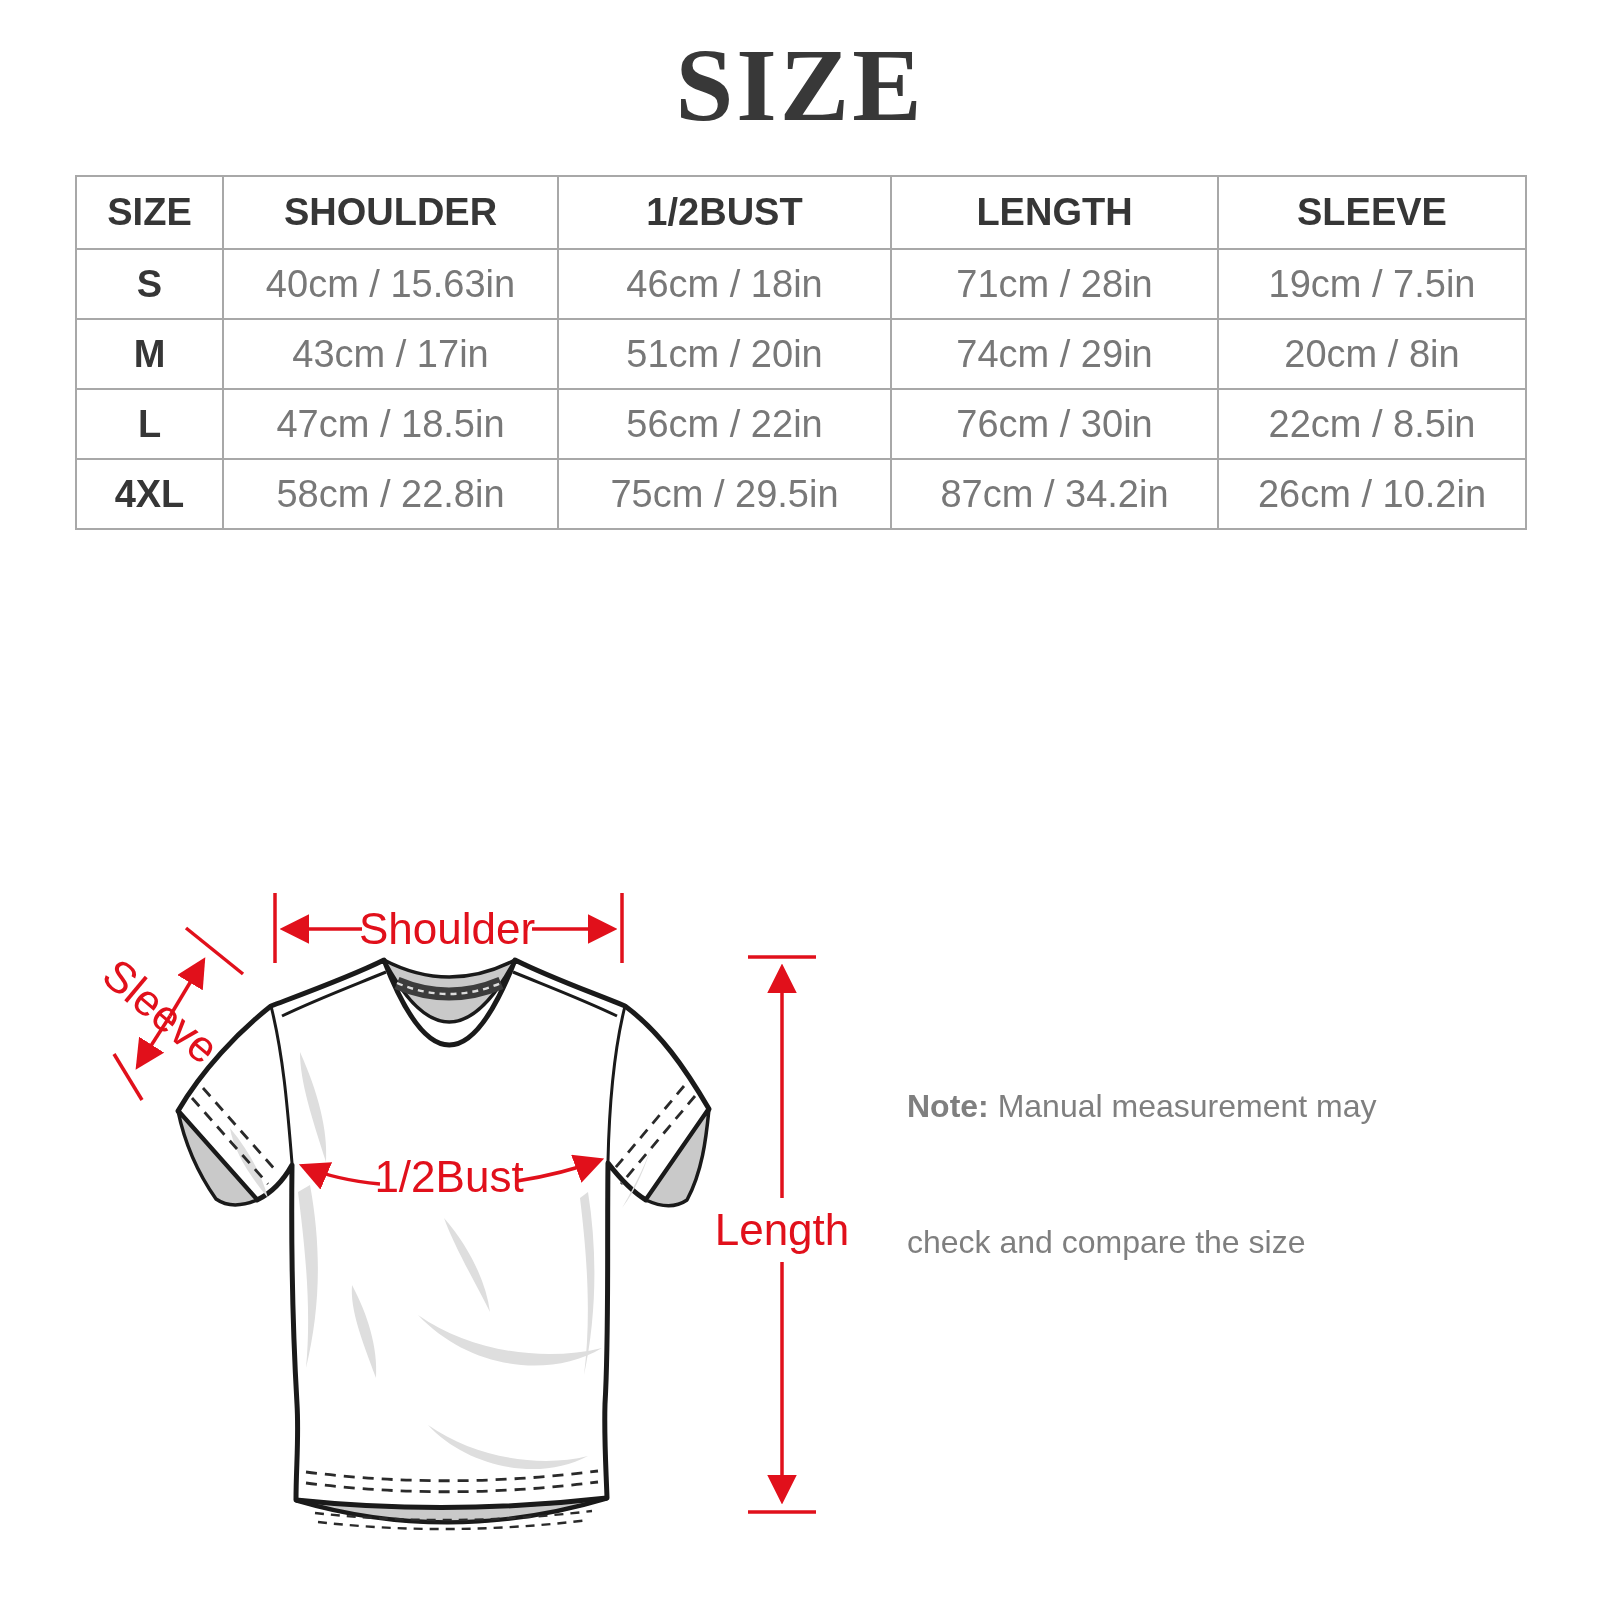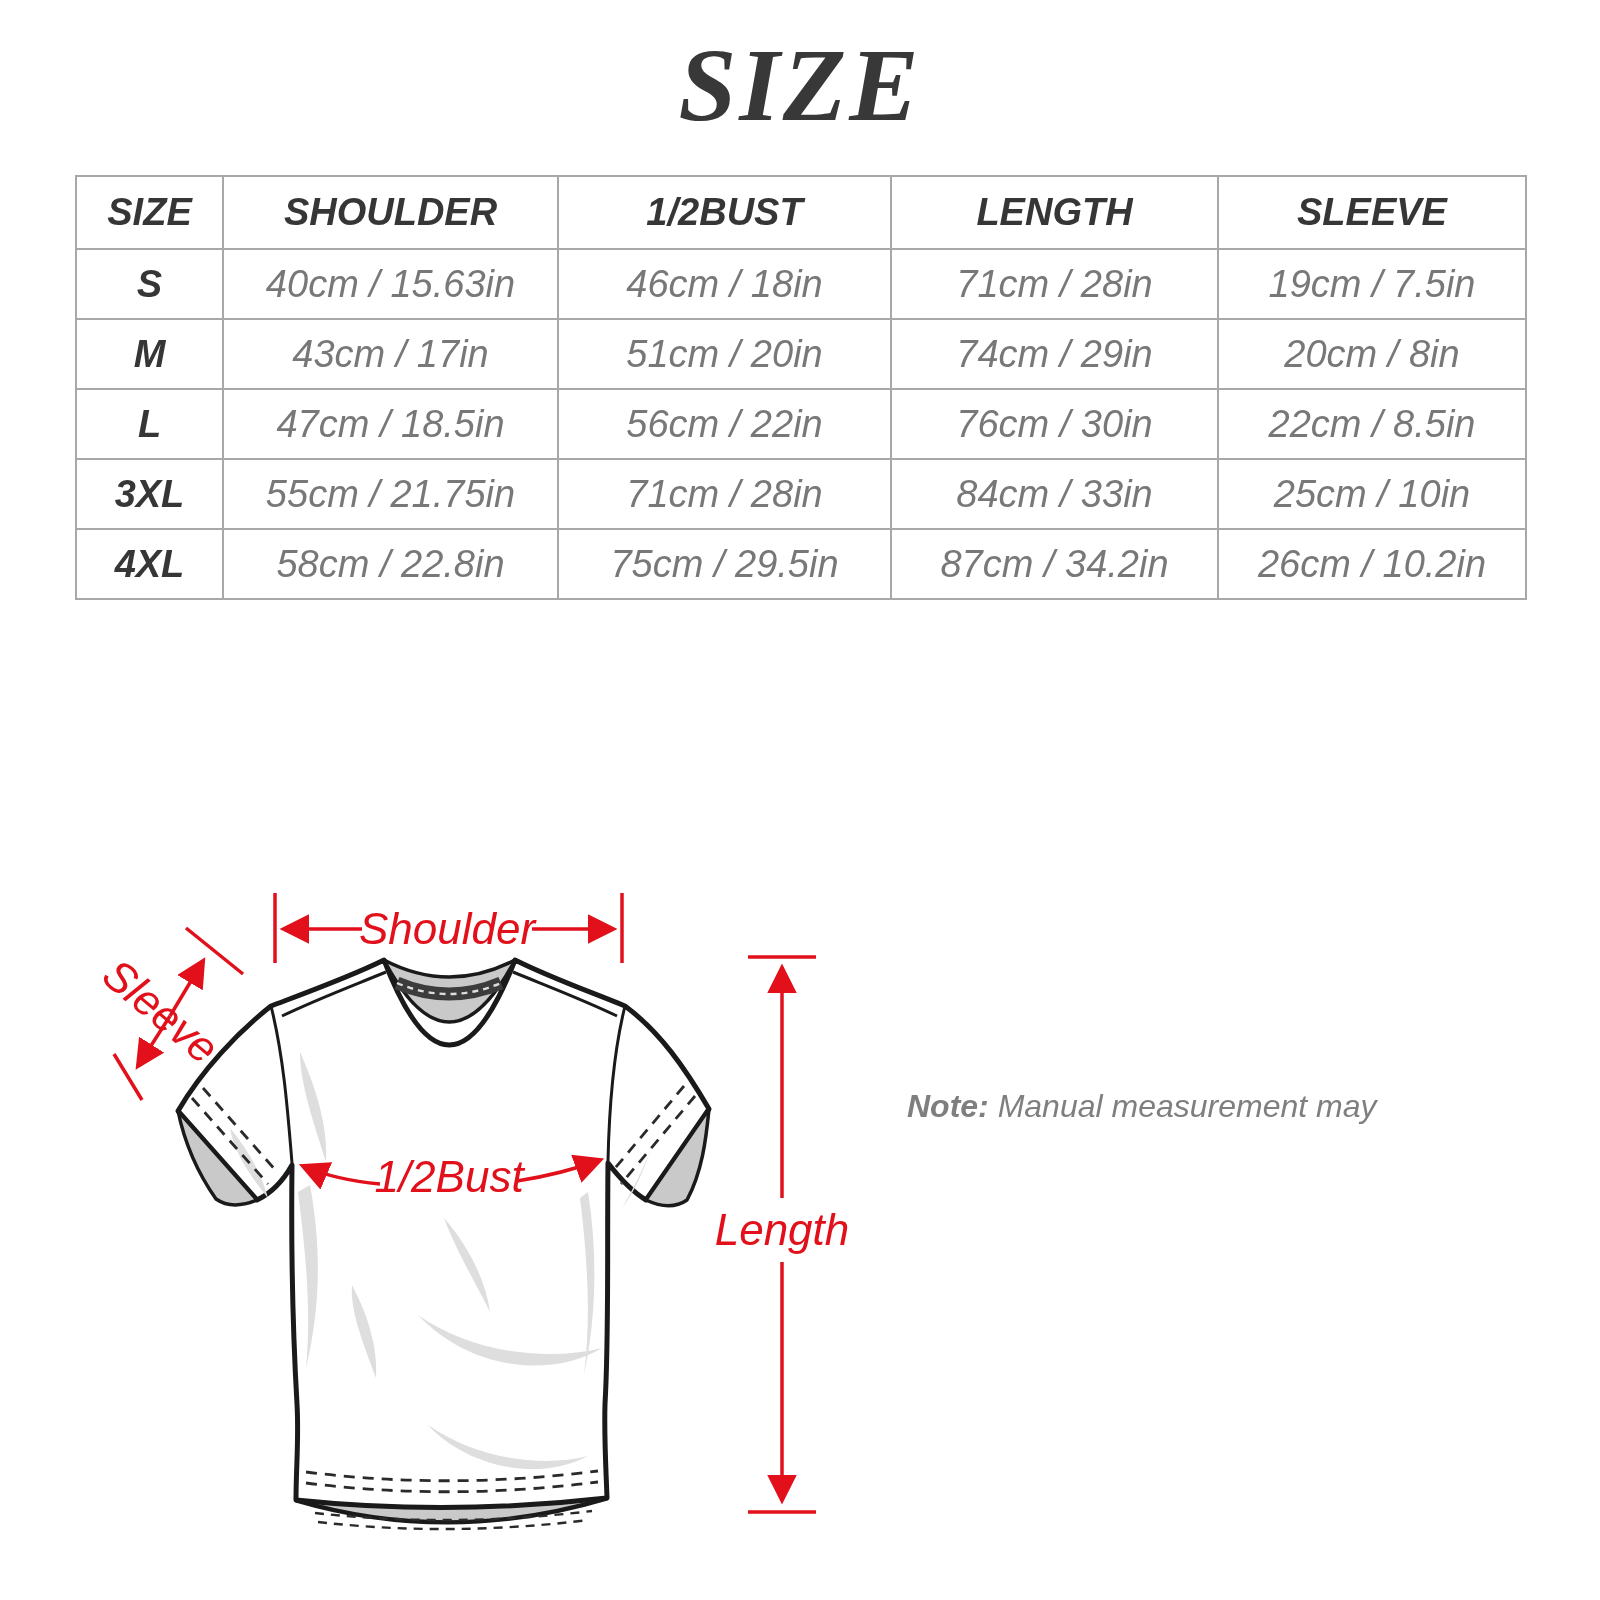--- a/index.html
+++ b/index.html
@@ -7,21 +7,20 @@
     --ink:#1a1a1a;
     --text-dark:#363636;
     --text-gray:#787878;
     --note-gray:#7f7f7f;
     --border-gray:#a8a8a8;
   }
   html,body{margin:0;padding:0;background:#ffffff;}
   .canvas{
     position:relative;width:1600px;height:1600px;background:#ffffff;overflow:hidden;
     font-family:"Liberation Sans","DejaVu Sans",sans-serif;
-    font-style:italic;
   }
   .page-title{
     position:absolute;top:28px;left:0;width:1600px;text-align:center;
     font-family:"Liberation Serif","DejaVu Serif",serif;
     font-weight:bold;font-size:104px;letter-spacing:3px;color:#383838;line-height:1.1;
   }
   table.size-table{
     position:absolute;left:75px;top:175px;width:1450px;
     border-collapse:collapse;table-layout:fixed;
   }
@@ -91,27 +90,20 @@
         <td class="val-cell">51cm / 20in</td>
         <td class="val-cell">74cm / 29in</td>
         <td class="val-cell">20cm / 8in</td>
       </tr>
       <tr>
         <td class="size-cell">L</td>
         <td class="val-cell">47cm / 18.5in</td>
         <td class="val-cell">56cm / 22in</td>
         <td class="val-cell">76cm / 30in</td>
         <td class="val-cell">22cm / 8.5in</td>
-      </tr>
-      <tr>
-        <td class="size-cell">3XL</td>
-        <td class="val-cell">55cm / 21.75in</td>
-        <td class="val-cell">71cm / 28in</td>
-        <td class="val-cell">84cm / 33in</td>
-        <td class="val-cell">25cm / 10in</td>
       </tr>
       <tr>
         <td class="size-cell">4XL</td>
         <td class="val-cell">58cm / 22.8in</td>
         <td class="val-cell">75cm / 29.5in</td>
         <td class="val-cell">87cm / 34.2in</td>
         <td class="val-cell">26cm / 10.2in</td>
       </tr>
     </tbody>
   </table>
@@ -206,16 +198,16 @@
       <path class="redline" d="M782,1198 L782,968" marker-end="url(#arr)"></path>
       <path class="redline" d="M782,1262 L782,1500" marker-end="url(#arr)"></path>
       <text class="redtext" x="782" y="1245" text-anchor="middle">Length</text>
     </g>
   </svg>
 
   <div class="note-block">
     <span class="note-label">Note:</span>
     <span>Manual measurement may</span><br>
     <br>
-    <br>
+    <span>check and compare the size</span><br>
   </div>
 
 </div>
 
 </body></html>

